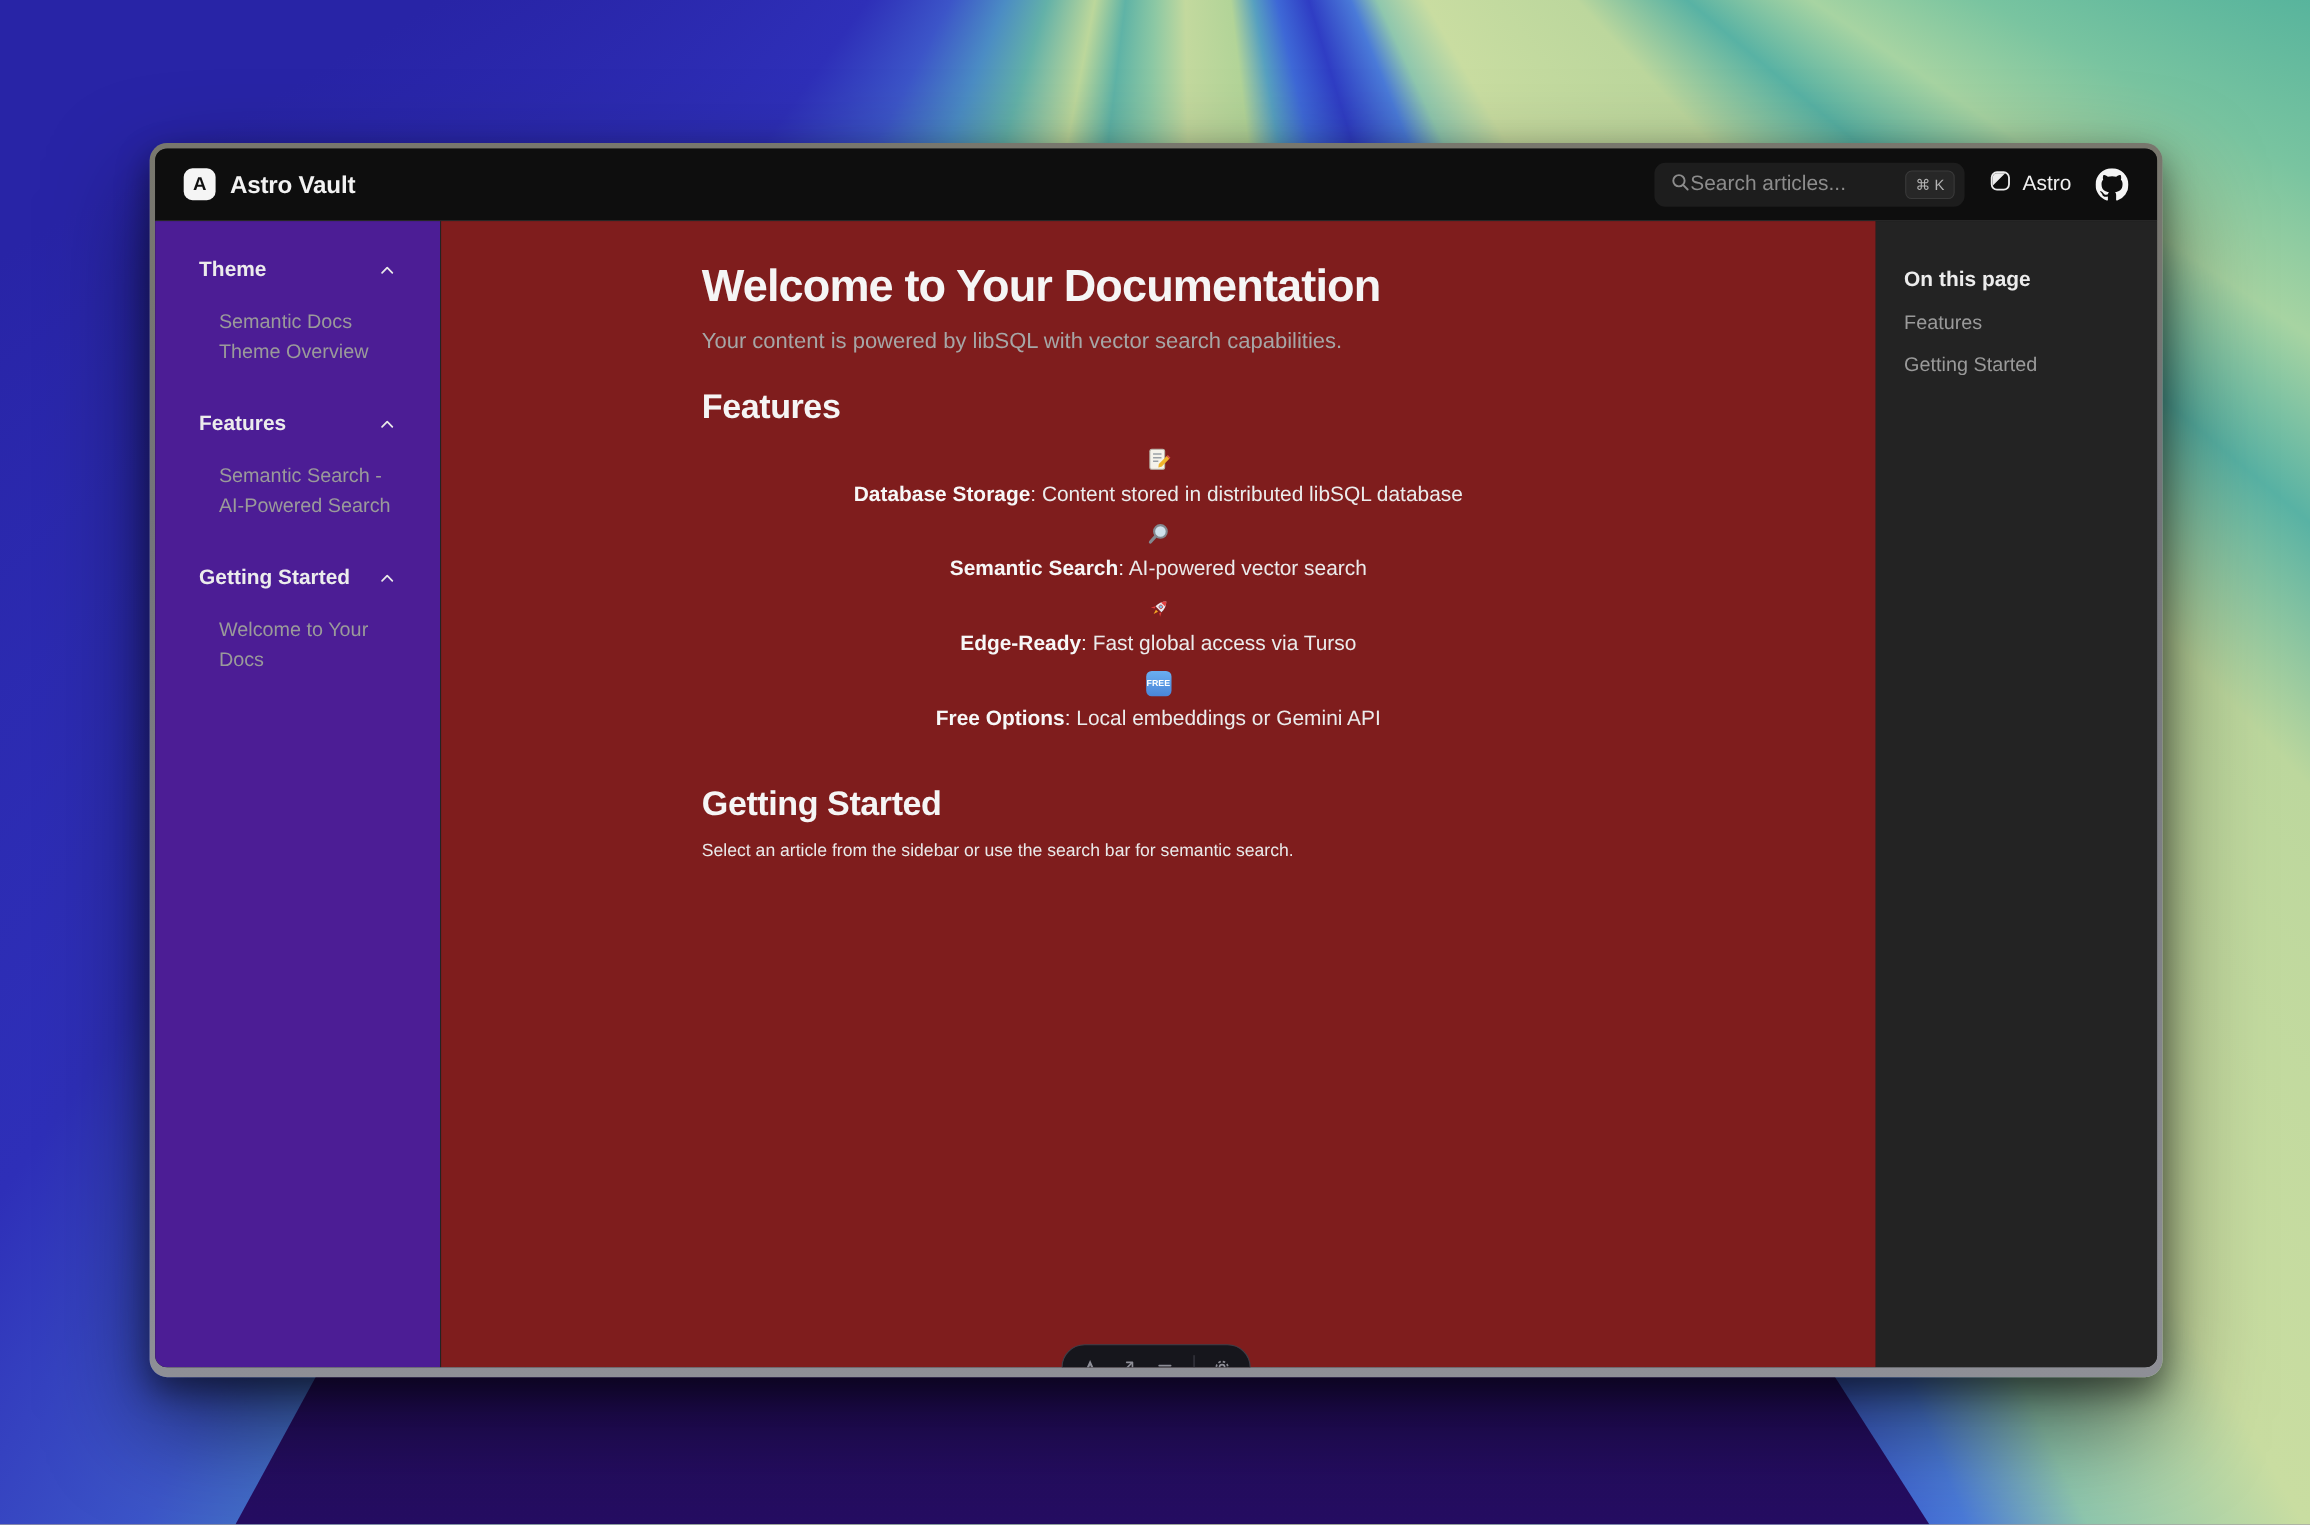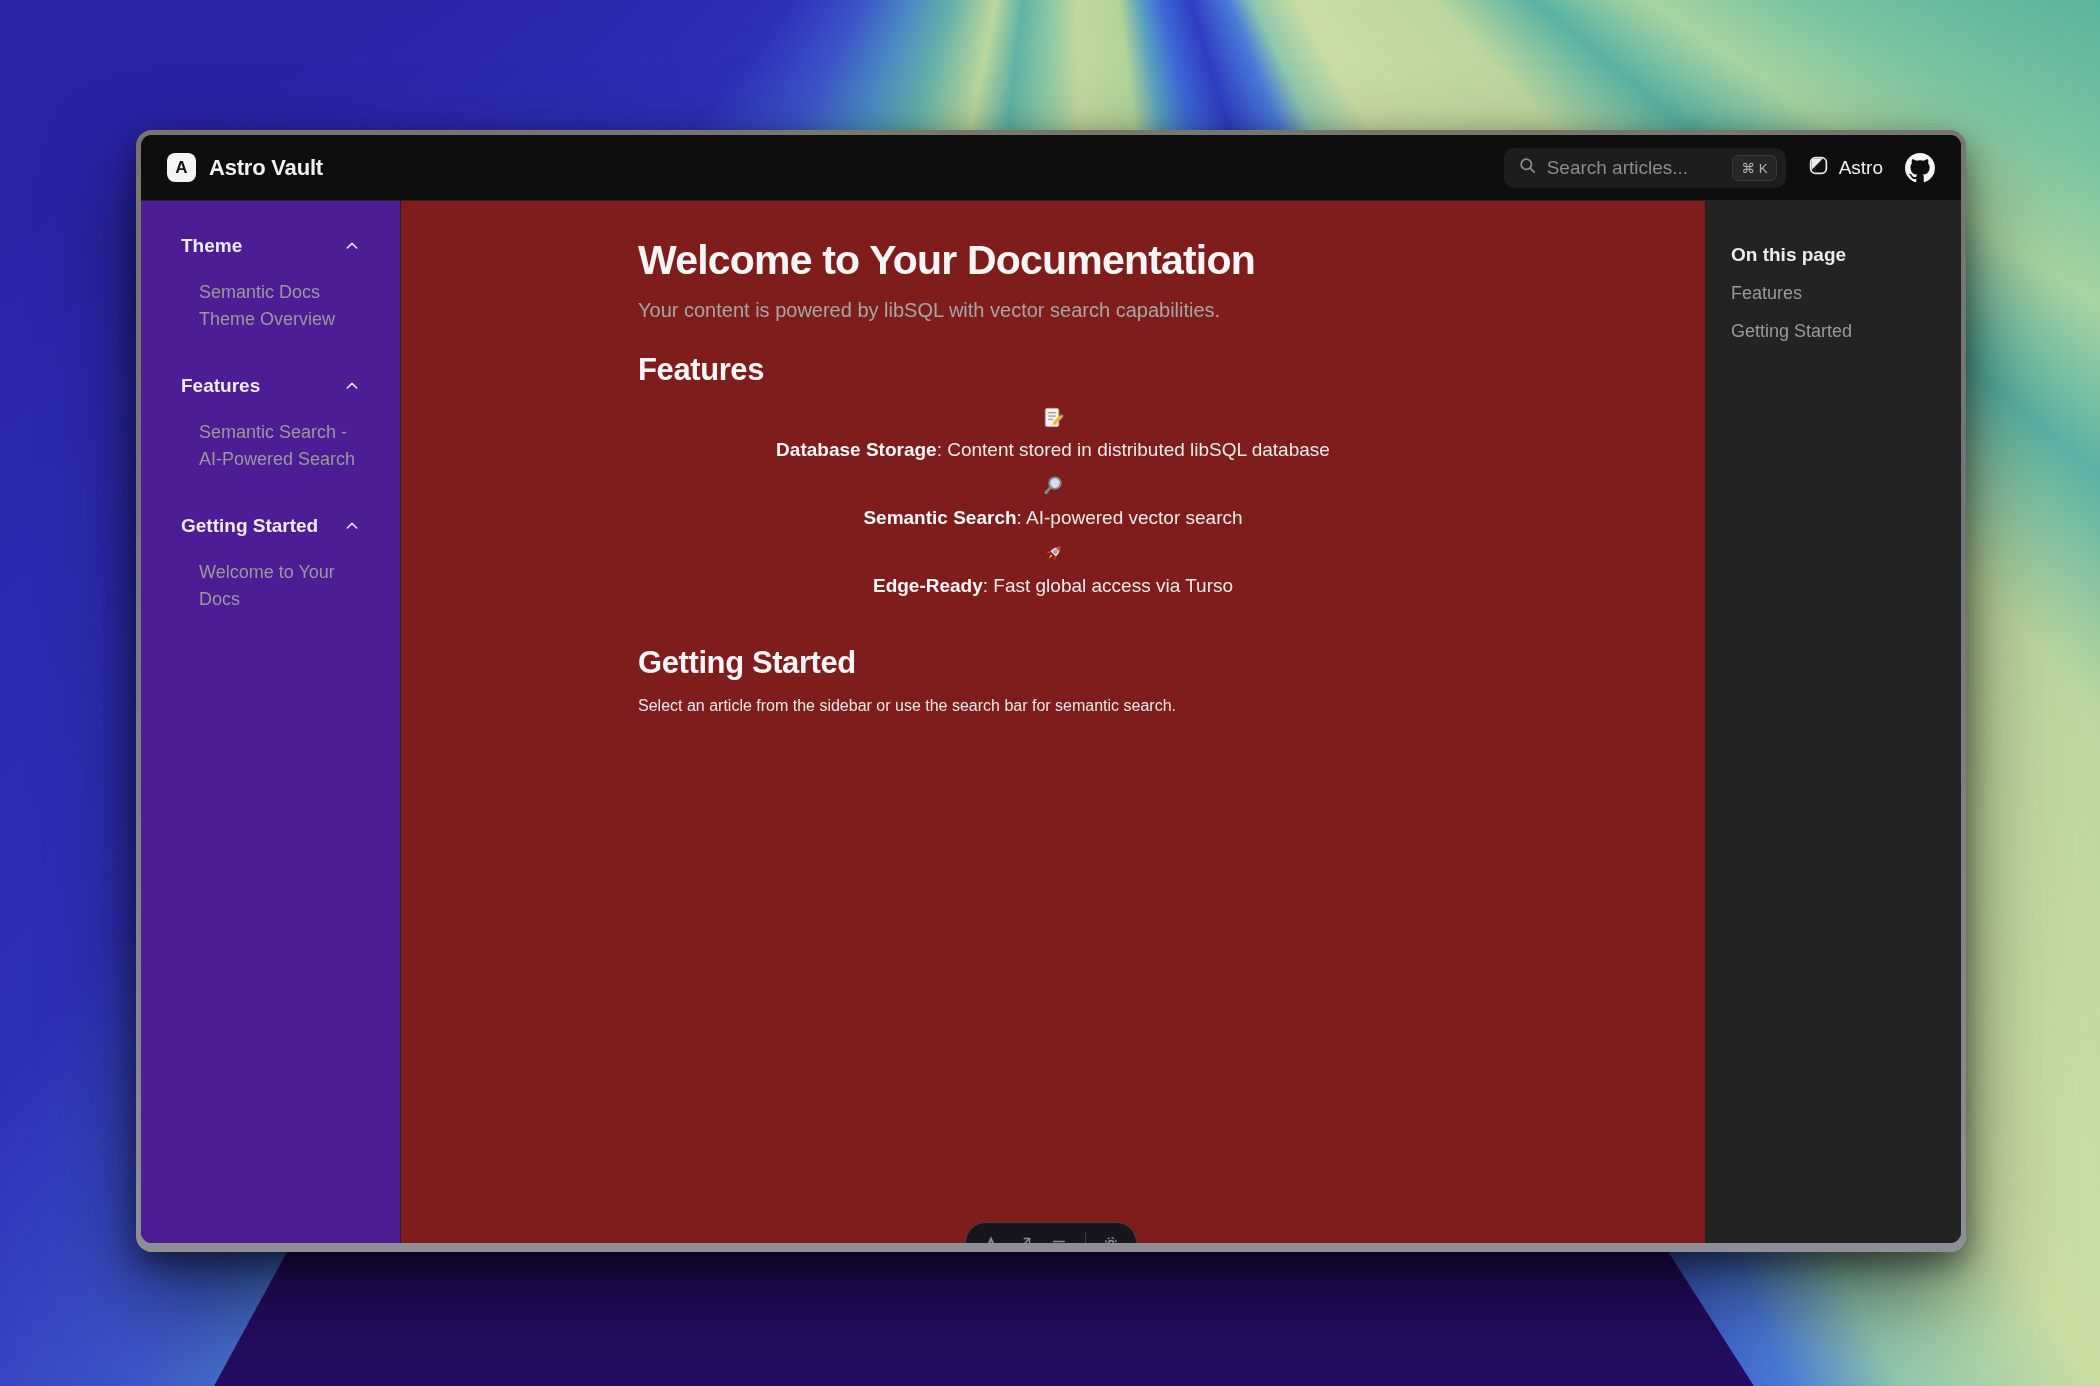--- a/index.html
+++ b/index.html
@@ -31,21 +31,21 @@
 
   
   .win-header { height:66px; flex:0 0 66px; background:#0e0e0e; border-bottom:1px solid #262626;
     display:flex; align-items:center; justify-content:space-between; padding:0 26px; }
   .brand { display:flex; align-items:center; gap:13px; }
   .logo-badge { width:29px; height:29px; border-radius:8px; background:#f5f5f5; color:#111;
     font-weight:bold; font-size:17px; display:flex; align-items:center; justify-content:center; }
   .brand-title { color:#f2f2f2; font-size:22px; font-weight:bold; letter-spacing:-0.2px; }
   .header-right { display:flex; align-items:center; gap:22px; }
   .searchbar { width:282px; height:40px; background:#1d1d1d; border-radius:10px;
-    display:flex; align-items:center; padding:0 9px 0 14px; gap:10px; }
+    display:flex; align-items:center; padding:0 9px 0 14px; }
   .searchbar input { flex:1; background:transparent; border:none; outline:none;
     color:#d8d8d8; font-size:19px; font-family:"Liberation Sans", sans-serif; min-width:0; }
   .searchbar input::placeholder { color:#8c8c8c; }
   .kbd { background:#272727; border:1px solid #3a3a3a; border-radius:6px; color:#b4b4b4;
     font-size:13.5px; padding:4px 8px; white-space:nowrap; }
   .theme-toggle { display:flex; align-items:center; gap:10px; color:#f0f0f0; font-size:19px;
     font-weight:500; cursor:pointer; }
   .gh { display:flex; align-items:center; }
 
   
@@ -195,20 +195,26 @@
                       <path d="M12 2 C13.3 3.3 14.2 4.7 14.7 6.3 L9.3 6.3 C9.8 4.7 10.7 3.3 12 2 Z" fill="#e23d3d"></path>
                       <circle cx="12" cy="9.3" r="1.7" fill="#7ac0e8" stroke="#c9453f" stroke-width="0.8"></circle>
                       <path d="M8 12.5 L5.8 16.5 L9 14.5 Z" fill="#e23d3d"></path>
                       <path d="M16 12.5 L18.2 16.5 L15 14.5 Z" fill="#e23d3d"></path>
                       <path d="M10.6 14.5 L12 19 L13.4 14.5 Z" fill="#f6a623"></path>
                     </g>
                   </svg>
                 </span>
                 <span><b>Edge-Ready</b><span>: Fast global access via Turso</span></span>
               </li>
+              <li>
+                <span class="emoji">
+                  <span class="free-badge">FREE</span>
+                </span>
+                <span><b>Free Options</b><span>: Local embeddings or Gemini API</span></span>
+              </li>
             </ul>
 
             <h2 class="gs-heading">Getting Started</h2>
             <p class="body-text">Select an article from the sidebar or use the search bar for semantic search.</p>
           </div>
         </div>
 
         <div class="toc">
           <div class="toc-title">On this page</div>
           <div class="toc-link">Features</div>

